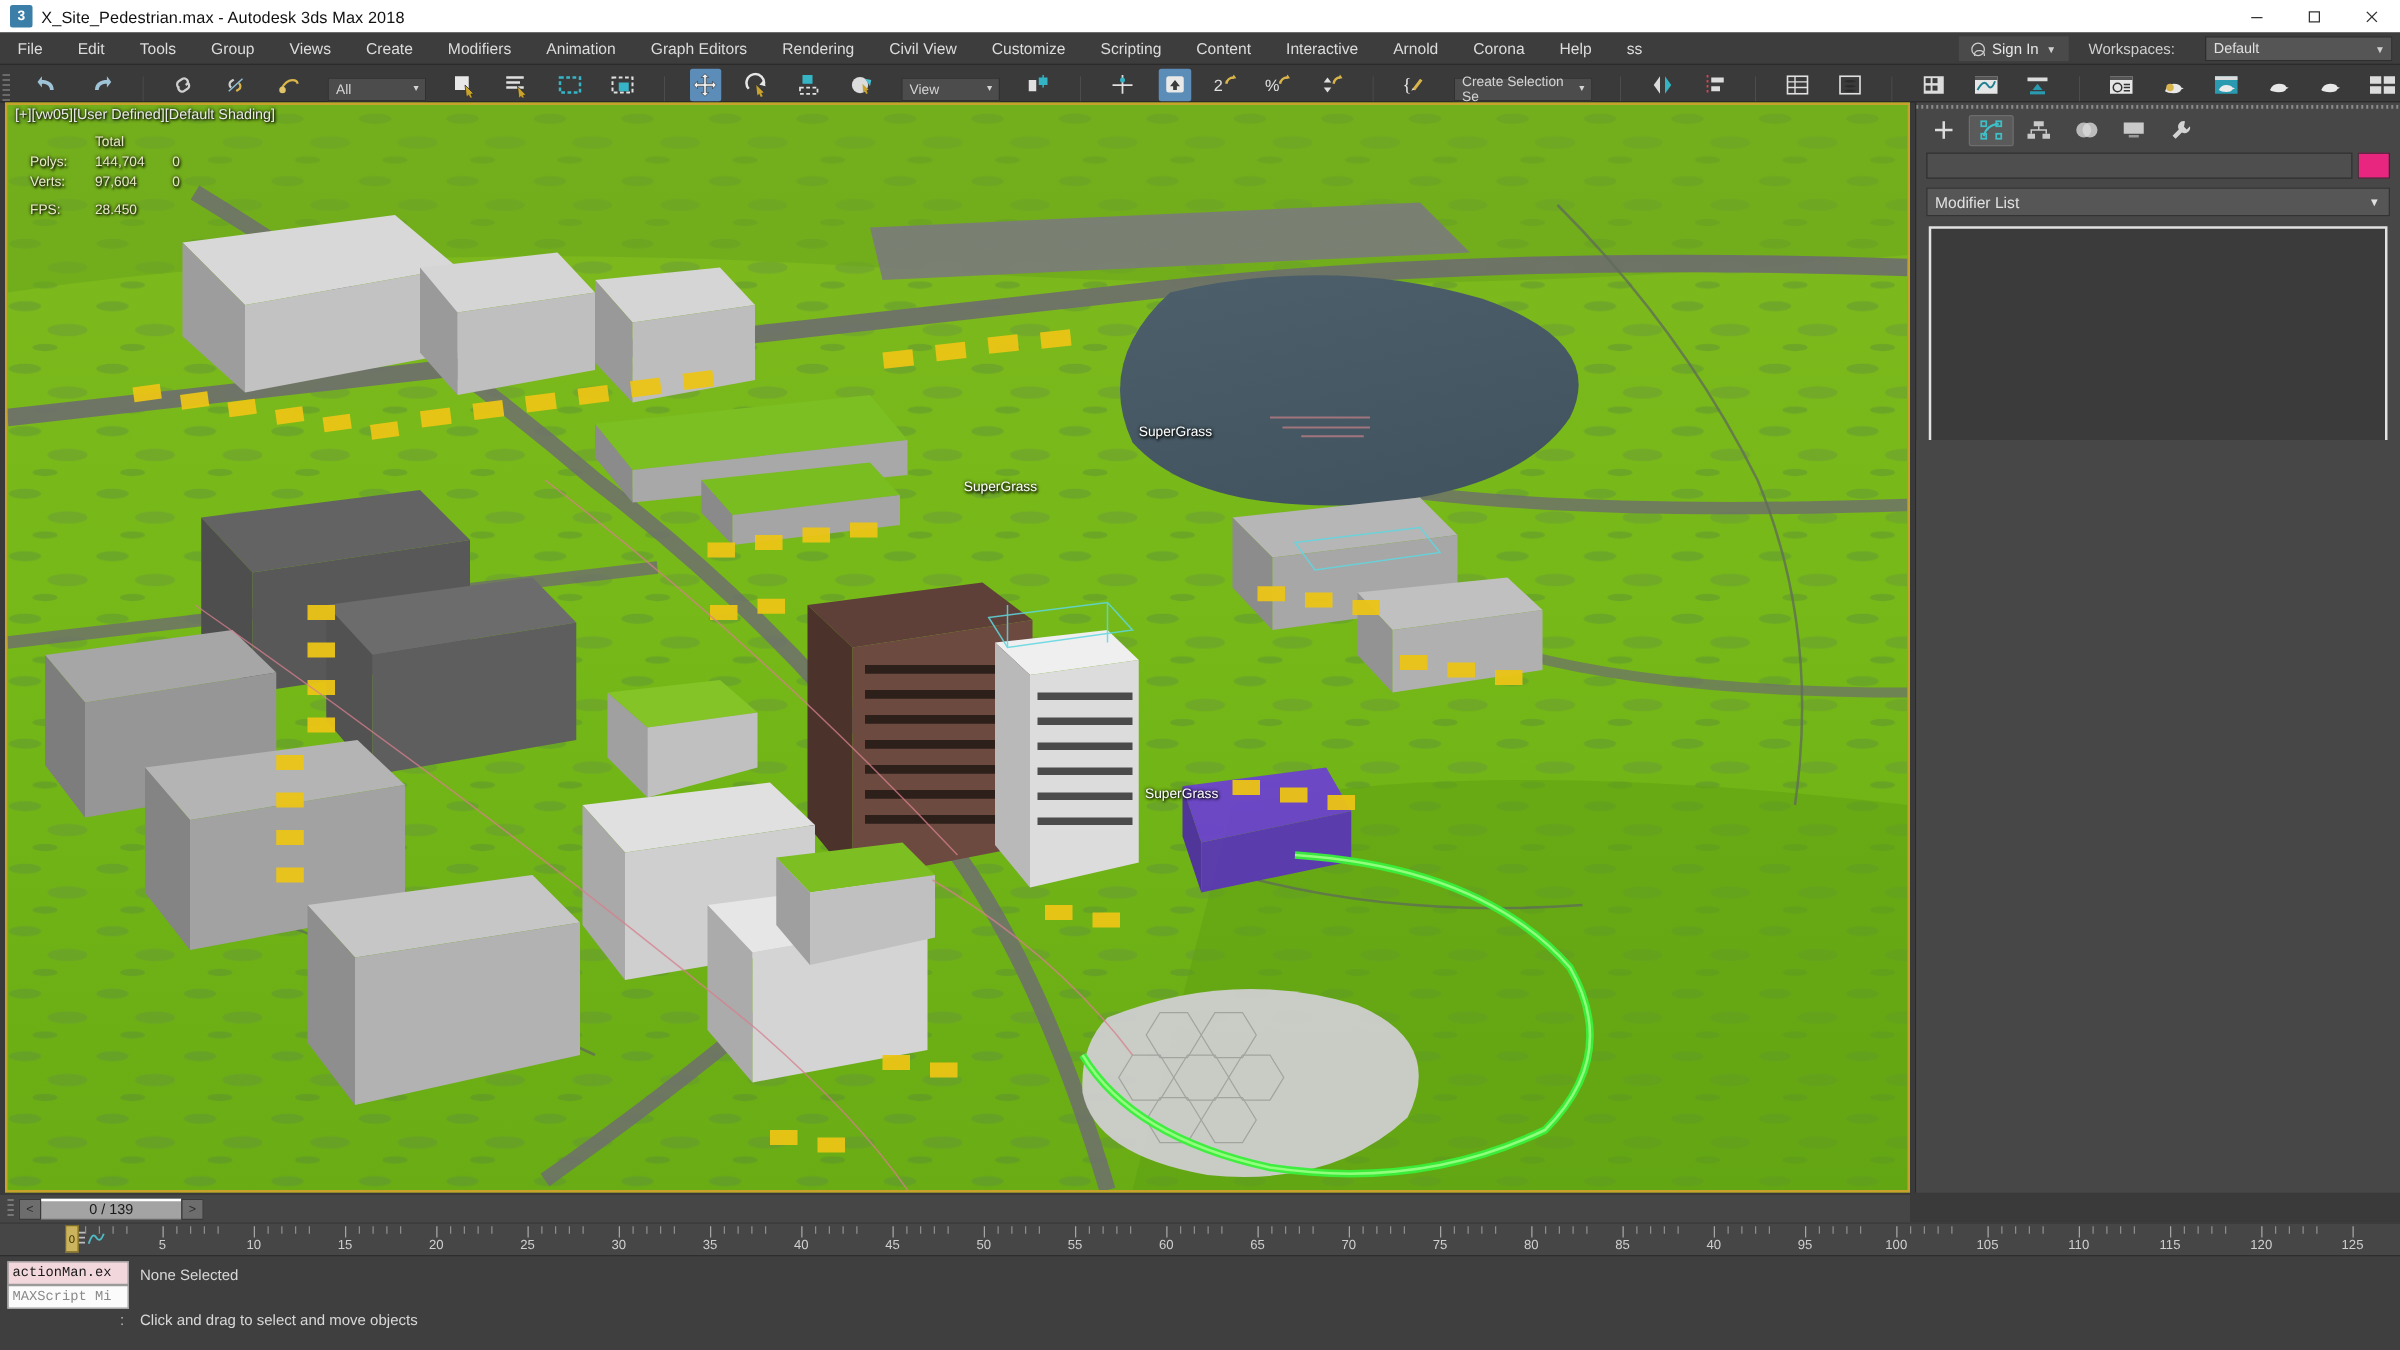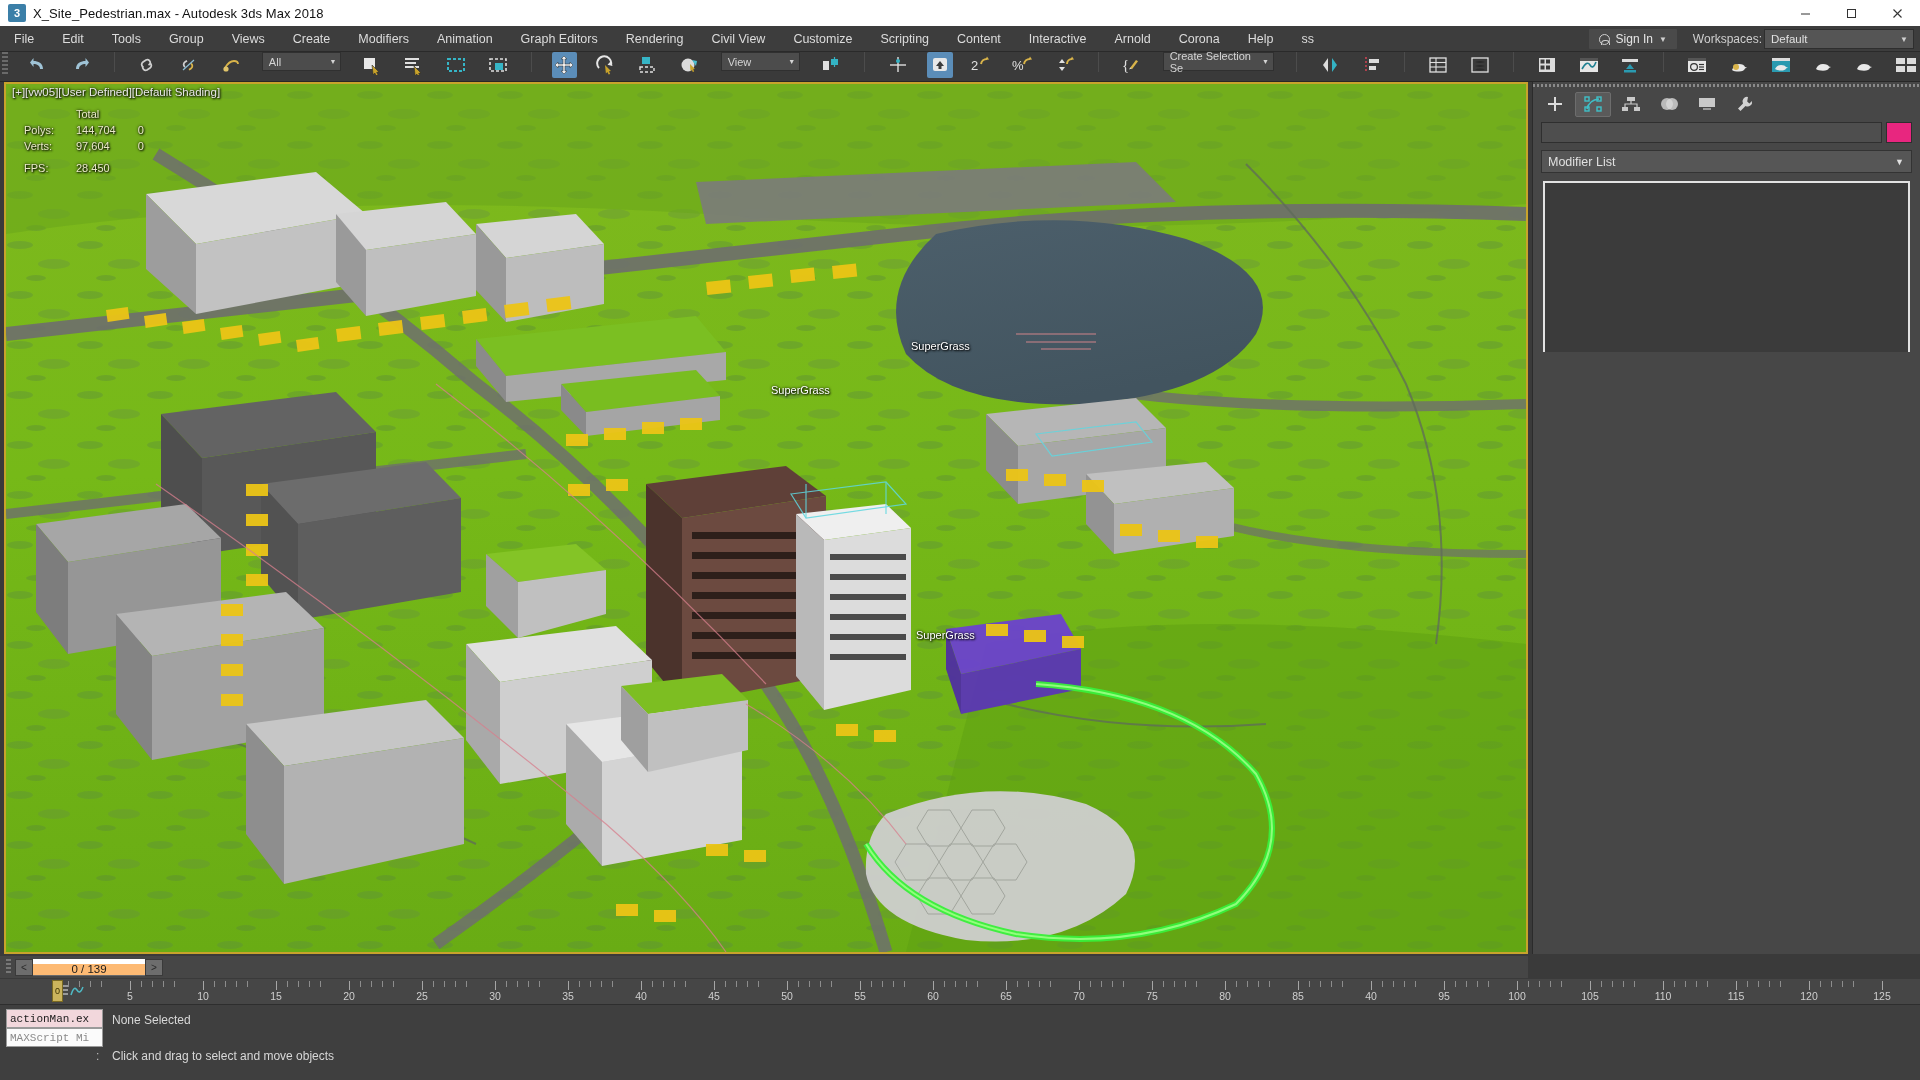--- a/index.html
+++ b/index.html
@@ -46,33 +46,33 @@
     padding: 2px 10px; height: 20px; font-size: 12px; color: #e5e5e5; border-radius: 1px;
   }
   .signin .av {
     width: 11px; height: 11px; border-radius: 50%; border: 1.4px solid #cfcfcf;
     position: relative;
   }
   .signin .av::after {
     content:""; position:absolute; bottom:-1px; left:1px; width:7px; height:4px;
     border-radius: 4px 4px 0 0; border: 1.4px solid #cfcfcf; border-bottom: none; background: transparent;
   }
-  .ws-label { font-size: 12px; color: #cfcfcf; margin: 0 2px 0 16px; }
+  .ws-label { font-size: 12px; color: #cfcfcf; margin: 0 24px 0 16px; }
   .ws-combo {
     width: 150px; height: 20px; background: #555; border: 1px solid #2e2e2e;
     font-size: 11.5px; color: #e0e0e0; display: flex; align-items: center;
     padding: 0 6px; position: relative;
   }
   .ws-combo .caret { position: absolute; right: 5px; font-size: 8px; color: #cfcfcf; }
   .caret-dn { font-size: 8px; color: #cfcfcf; }
 
   
   .toolbar {
     position: absolute; top: 52px; left: 0; width: 1920px; height: 30px;
-    background: #3a3a3a; display: flex; align-items: flex-start;
+    background: #3a3a3a; display: flex; align-items: flex-end;
     border-bottom: 1px solid #272727; padding-left: 2px; gap: 14px;
   }
   .grip { width: 6px; height: 22px; margin-right: 3px;
     background: repeating-linear-gradient(to bottom, #6a6a6a 0 2px, transparent 2px 4px); }
   .tbtn {
     width: 26px; height: 26px; display: flex; align-items: center; justify-content: center;
     margin: 0 1px; border-radius: 2px; position: relative;
   }
   .tbtn.active { background: #5b8db8; }
   .sep { width: 1px; height: 20px; background: #2b2b2b; margin: 0 5px;
@@ -160,21 +160,21 @@
     position: absolute; top: 956px; left: 0; width: 1528px; height: 22px;
     background: #464646; display: flex; align-items: center; padding-left: 6px;
   }
   .ts-grip { width: 5px; height: 16px; margin-right: 4px;
     background: repeating-linear-gradient(to bottom, #777 0 2px, transparent 2px 4px); }
   .ts-arrow {
     width: 18px; height: 17px; background: #6d6d6d; border: 1px solid #3a3a3a;
     font-size: 10px; color: #2a2a2a; display: flex; align-items: center; justify-content: center;
   }
   .ts-field {
-    width: 112px; height: 17px; background: #fdba74; border-top: 5px solid #ffffff;
+    width: 112px; height: 17px; background: #a3a3a3; border-top: 2px solid #ffffff;
     border-bottom: 1px solid #6a6a6a;
     font-size: 11.5px; color: #1a1a1a; display: flex; align-items: center; justify-content: center;
   }
   .trackbar {
     position: absolute; top: 978px; left: 0; width: 1528px; height: 26px;
     background: #464646; border-top: 1px solid #3a3a3a;
   }
   .tb-curve { position: absolute; left: 60px; top: 4px; }
   .tb-ruler { position: absolute; left: 0; top: 0; width: 1528px; height: 26px; }
   .tick { position: absolute; top: 2px; width: 1px; height: 6px; background: #8d8d8d; }

